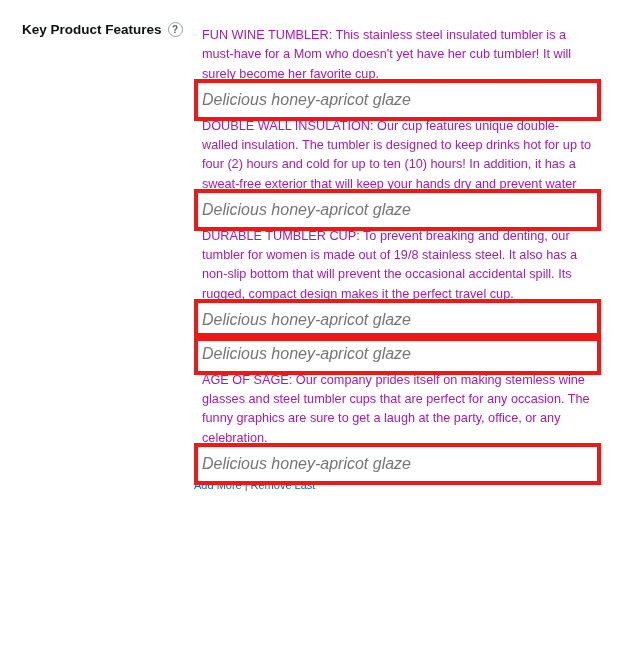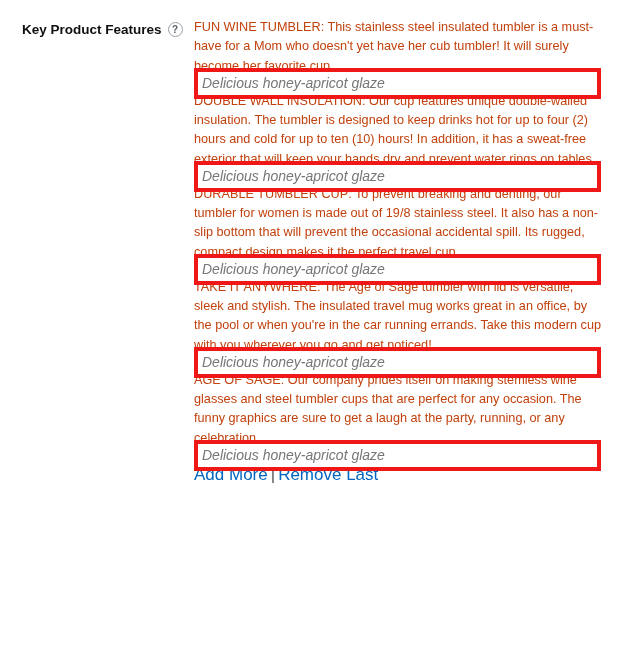--- a/index.html
+++ b/index.html
@@ -66,24 +66,24 @@
     position: relative;
     padding-top: 0px;
     min-width: 0;
   }
 
   .bullet-block {
     position: relative;
   }
 
   .bullet-text {
-    color: #c2410c;
+    color: #a21caf;
     font-size: 12.7px;
     line-height: 19.3px;
-    margin: 0;
+    margin: 8px;
     padding: 0 0 0 0;
     max-height: 77px;
     overflow: hidden;
   }
 
   .input-wrap {
     position: relative;
     margin: -13px 0 -12px 0;
     padding: 0;
   }
@@ -100,40 +100,40 @@
     pointer-events: none;
     z-index: 3;
   }
 
   .text-input {
     display: block;
     box-sizing: border-box;
     width: 100%;
     height: 31px;
     margin: 5px 0 5px 0;
-    padding: 4px 7px;
+    padding: 20px 7px;
     font-family: "Liberation Sans", sans-serif;
-    font-size: 14px;
+    font-size: 16px;
     font-style: italic;
     color: #8b5cf6;
     background: #ffffff;
     border: 1px solid #b7b7b7;
     border-radius: 3px;
     box-shadow: inset 0 1px 2px rgba(0,0,0,0.10);
     outline: none;
   }
   .text-input::placeholder {
     color: #767676;
     font-style: italic;
     opacity: 1;
   }
 
   .actions {
     margin-top: 6px;
-    font-size: 17px;
+    font-size: 11px;
     color: #3f3f3f;
     white-space: nowrap;
   }
   .actions a {
     color: #0066c0;
     text-decoration: none;
     cursor: pointer;
   }
   .actions .sep {
     color: #555555;
@@ -170,29 +170,28 @@
 
     <div class="bullet-block">
       <p class="bullet-text">DURABLE TUMBLER CUP: To prevent breaking and denting, our tumbler for women is made out of 19/8 stainless steel. It also has a non-slip bottom that will prevent the occasional accidental spill. Its rugged, compact design makes it the perfect travel cup.</p>
       <div class="input-wrap">
         <input class="text-input" type="text" placeholder="Delicious honey-apricot glaze" style="">
         <span class="highlight" style="border-color: rgb(240, 23, 23);"></span>
       </div>
     </div>
 
     <div class="bullet-block">
-      <p class="bullet-text">TAKE IT ANYWHERE: The Age of Sage tumbler with lid is versatile, sleek and stylish. The insulated travel mug works great in an office, by the pool or when you're in the car running errands. Take this modern cup with you wherever you go and get noticed!</p>
-      <div class="input-wrap">
-        <input class="text-input" type="text" placeholder="Delicious honey-apricot glaze" style="">
-        <span class="highlight" style="border-color: rgb(240, 23, 23);"></span>
-      </div>
-    </div>
-
-    <div class="bullet-block">
-      <p class="bullet-text">AGE OF SAGE: Our company prides itself on making stemless wine glasses and steel tumbler cups that are perfect for any occasion. The funny graphics are sure to get a laugh at the party, running, or any celebration.</p>
+      <div class="input-wrap">
+        <input class="text-input" type="text" placeholder="Delicious honey-apricot glaze" style="">
+        <span class="highlight" style="border-color: rgb(240, 23, 23);"></span>
+      </div>
+    </div>
+
+    <div class="bullet-block">
+      <p class="bullet-text">AGE OF SAGE: Our company prides itself on making stemless wine glasses and steel tumbler cups that are perfect for any occasion. The funny graphics are sure to get a laugh at the party, office, or any celebration.</p>
       <div class="input-wrap">
         <input class="text-input" type="text" placeholder="Delicious honey-apricot glaze" style="">
         <span class="highlight" style="border-color: rgb(240, 23, 23);"></span>
       </div>
     </div>
 
     <div class="actions">
       <a style="color: rgb(0, 102, 192);">Add More</a><span class="sep">|</span><a style="color: rgb(0, 102, 192);">Remove Last</a>
     </div>
 

